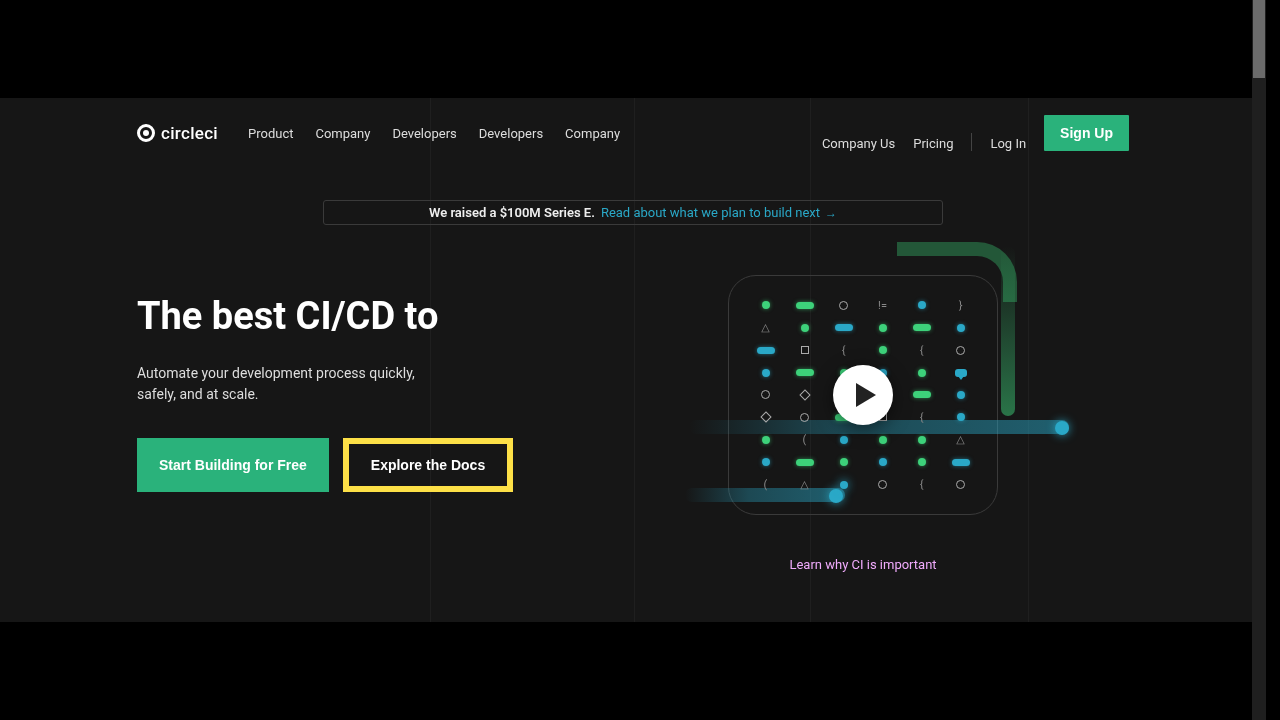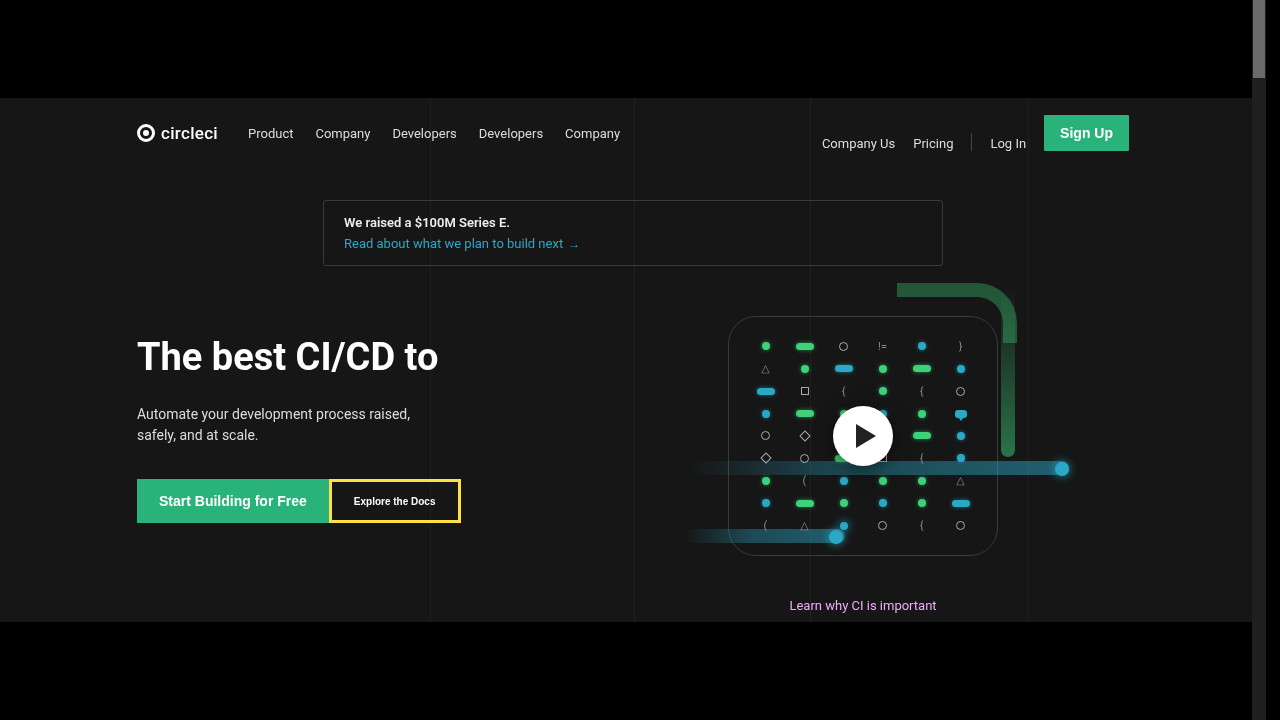--- a/index.html
+++ b/index.html
@@ -54,41 +54,41 @@
     .nav-link { font-size:13px; color:#ddd; cursor:pointer; }
     .nav-right { gap:18px; }
     .divider { width:1px; height:18px; background:#444; }
     .signup-btn{
       background:#2ab27b; color:#fff; font-weight:700; font-size:14px;
       padding:10px 16px; border:none; cursor:pointer; border-radius:1px;
     }
     
     .banner{
       margin-top:54px; border:1px solid #3a3a3a; border-radius:3px;
-      padding:14px 20px; display:flex; justify-content:center; gap:6px;
-      font-size:13px; max-width:620px; margin-left:auto; margin-right:auto;flex-direction:column;
+      padding:4px 20px; display:flex; justify-content:center; gap:6px;
+      font-size:13px; max-width:620px; margin-left:auto; margin-right:auto;
     }
     .banner-label{ color:#eee; font-weight:600; }
     .banner-link{ color:#2aa8c7; cursor:pointer; display:inline-flex; align-items:center; gap:5px;}
     .arrow-right{ font-size:12px; }
     
     .hero-grid{
       display:flex; margin-top:70px; gap:40px; align-items:flex-start;
     }
     .hero-copy{ flex:1; max-width:380px; }
     .hero-title{ font-size:38px; font-weight:700; line-height:1.15; margin-bottom:24px; }
     .hero-sub{ font-size:14px; color:#ddd; line-height:1.55; margin-bottom:32px; max-width:310px;}
-    .cta-row{ display:flex; }
+    .cta-row{ display:flex; gap:14px; }
     .cta-primary{
       background:#2ab27b; color:#fff; font-weight:700; font-size:14px;
       padding:14px 22px; border:none; cursor:pointer;
     }
     .cta-secondary{
-      background:transparent; color:#fff; font-weight:600; font-size:10px;
-      padding:13px 22px; border:3px solid #fde047; cursor:pointer;
+      background:transparent; color:#fff; font-weight:600; font-size:14px;
+      padding:13px 22px; border:6px solid #fde047; cursor:pointer;
     }
     
     .hero-visual{ flex:1; position:relative; display:flex; flex-direction:column; align-items:center; }
     .panel{
       width:270px; height:240px; border:1px solid #3a3a3a; border-radius:28px;
       position:relative; display:grid; grid-template-columns:repeat(6,1fr);
       grid-template-rows:repeat(9,1fr); padding:20px 22px; gap:4px 10px;
       margin-top:-20px; margin-left:40px;
     }
     .cell{ display:flex; align-items:center; justify-content:center; font-size:11px; color:#999; position:relative;}
@@ -172,21 +172,21 @@
         <span class="banner-label">We raised a $100M Series E.</span>
         <span class="banner-link">
           <span>Read about what we plan to build next</span>
           <span class="arrow-right">→</span>
         </span>
       </div>
 
       <div class="hero-grid">
         <div class="hero-copy">
           <h1 class="hero-title">The best CI/CD to</h1>
-          <p class="hero-sub">Automate your development process raised, safely, and at scale.</p>
+          <p class="hero-sub">Automate your development process quickly, safely, and at scale.</p>
           <div class="cta-row">
             <button class="cta-primary">Start Building for Free</button>
             <button class="cta-secondary">Explore the Docs</button>
           </div>
         </div>
 
         <div class="hero-visual">
           <div class="panel">
             <div class="glow-curve"></div>
             <div class="glow-v"></div>

